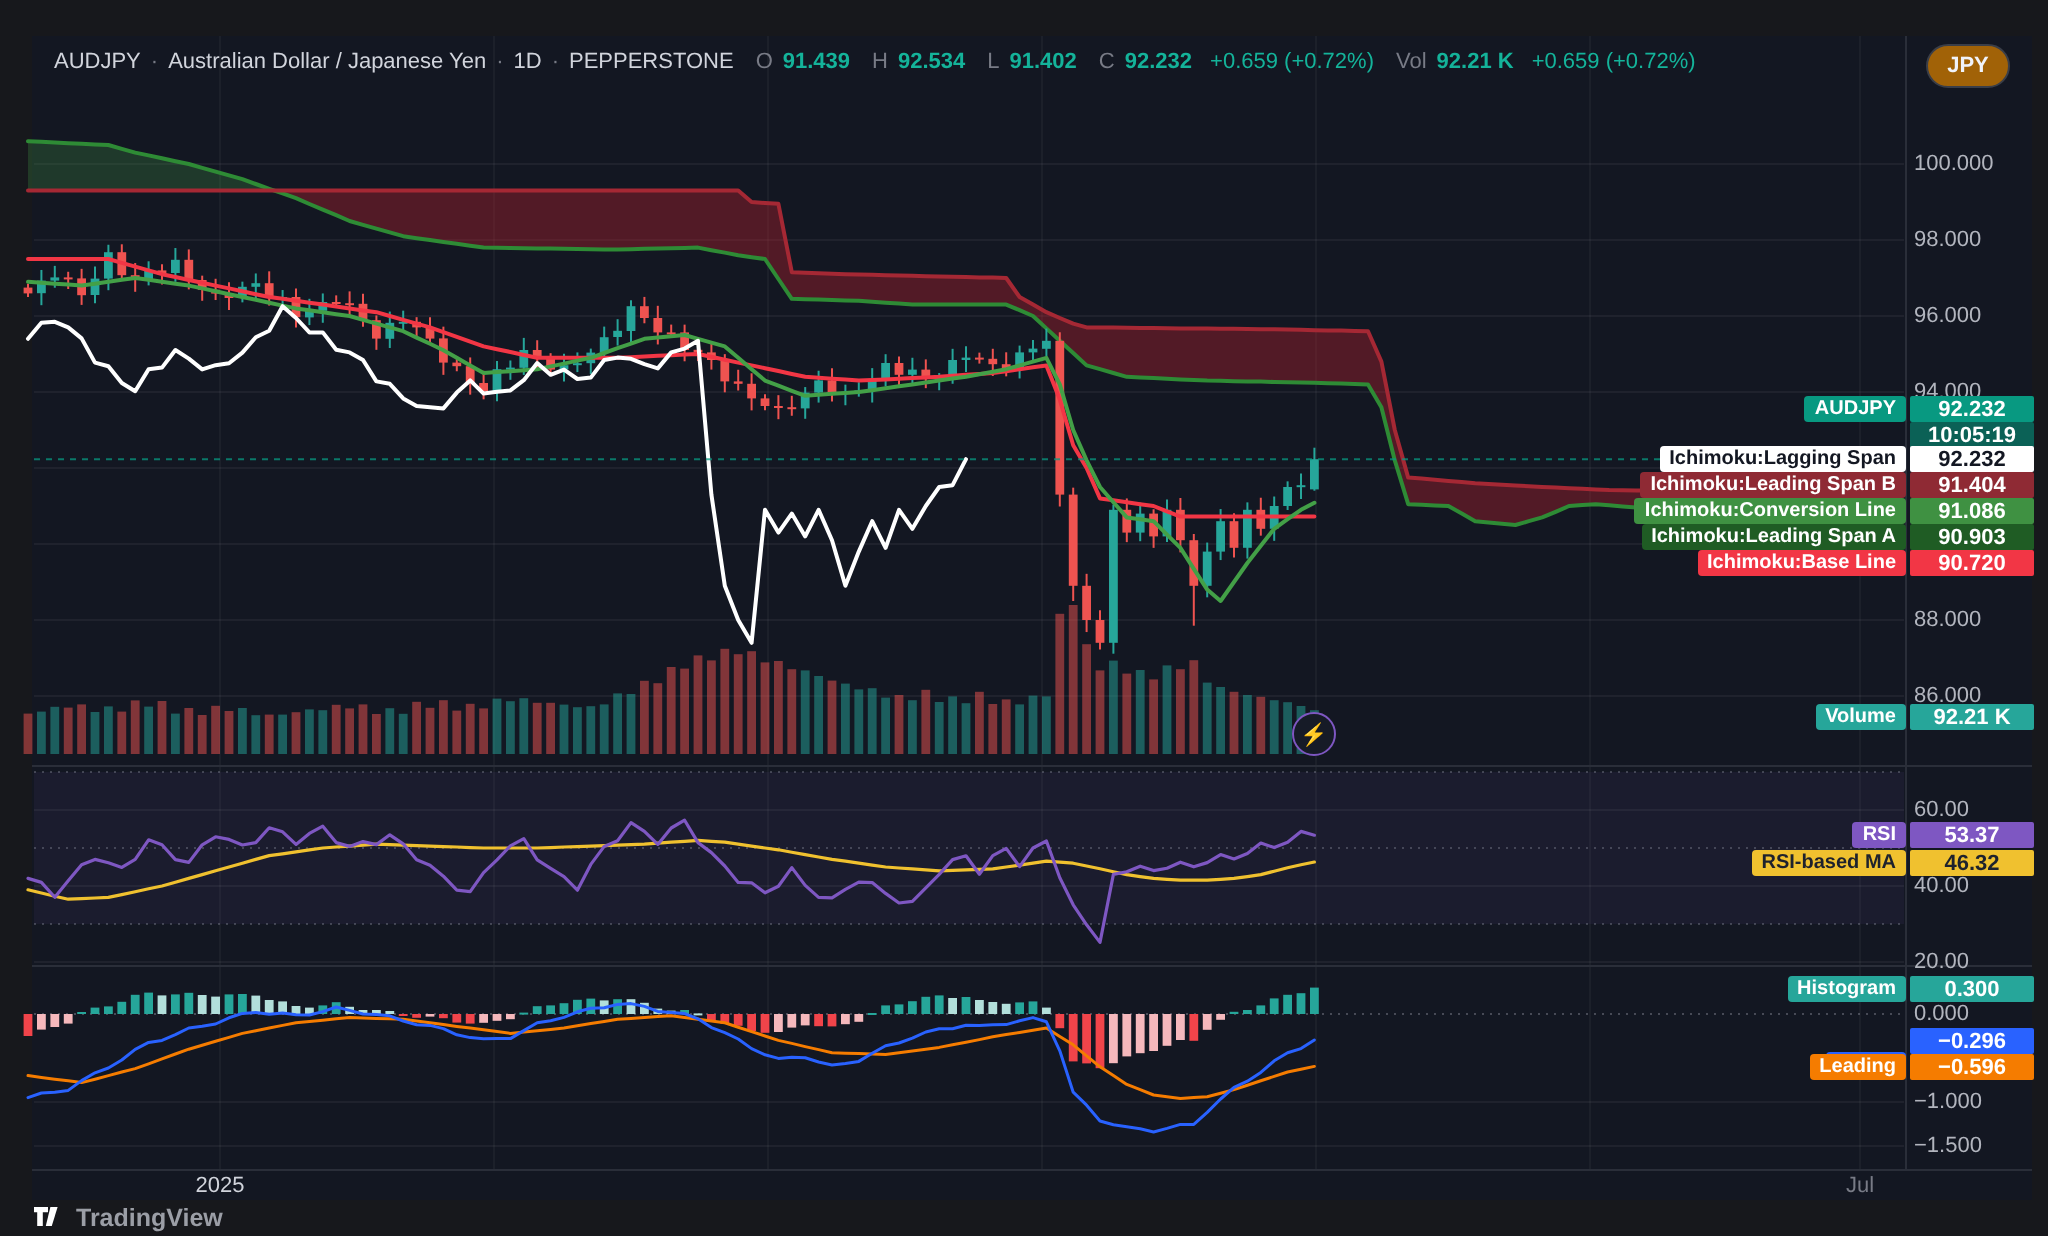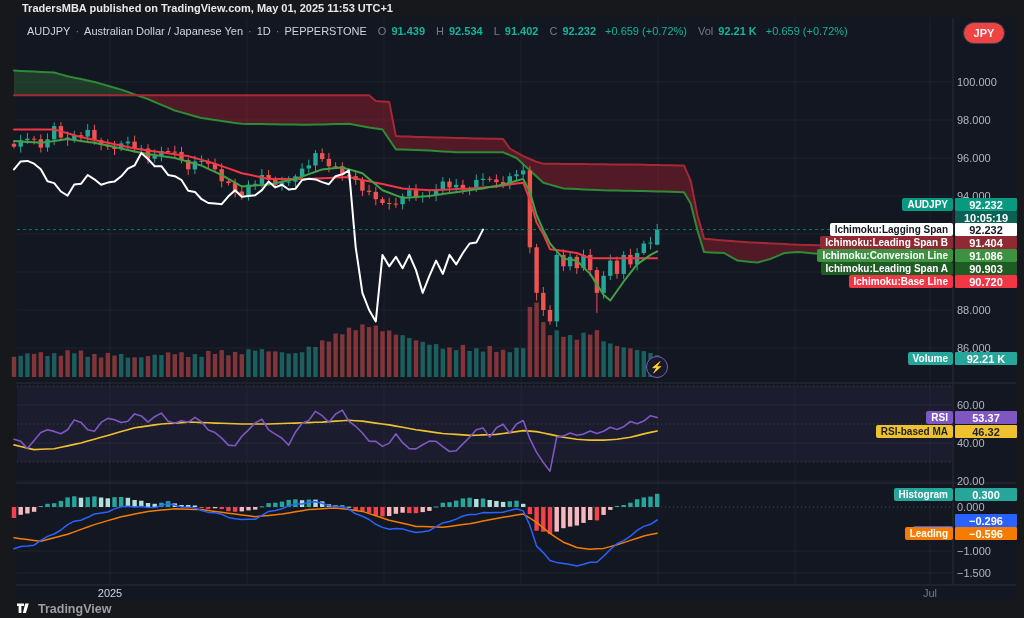--- a/index.html
+++ b/index.html
@@ -7,21 +7,21 @@
          font-family:"Liberation Sans",sans-serif;-webkit-font-smoothing:antialiased;}
   .chart-bg{position:absolute;left:16px;top:18px;width:1000px;height:582px;background:#131722;}
   svg.plot{position:absolute;left:0;top:0;z-index:2;}
   .overlay{position:absolute;z-index:3;}
   .banner{left:22px;top:2px;font-size:11px;font-weight:bold;color:#e6e8ea;}
   .header-row{left:27px;top:25px;display:flex;align-items:center;gap:5px;font-size:11px;color:#d1d4dc;white-space:nowrap;}
   .hsep{color:#787b86;}
   .hlbl{color:#787b86;margin-left:6px;}
   .hval{color:#14b39a;font-weight:bold;}
   .hchg{color:#14b39a;margin-left:4px;}
-  .jpy-btn{left:963px;top:22px;width:40px;height:20px;background:#ef4444;border:1px solid #3a3e48;border-radius:11px;
+  .jpy-btn{left:963px;top:22px;width:40px;height:20px;background:#a16207;border:1px solid #3a3e48;border-radius:11px;
            color:#f0f3fa;font-size:11px;font-weight:bold;display:flex;align-items:center;justify-content:center;}
   .axis-label{position:absolute;left:957px;font-size:11px;color:#b2b5be;transform:translateY(-50%);z-index:3;}
   .badge-val{position:absolute;left:955px;width:62px;height:13px;font-size:11px;font-weight:bold;
              display:flex;align-items:center;justify-content:center;z-index:4;border-radius:1px;}
   .badge-name{position:absolute;right:71px;height:13px;font-size:10px;font-weight:bold;padding:0 5px;
               display:flex;align-items:center;border-radius:2px;z-index:4;white-space:nowrap;}
   .time-label{position:absolute;top:587px;font-size:11px;transform:translateX(-50%);z-index:3;}
   .bolt-badge{left:646px;top:356px;width:20px;height:20px;border-radius:50%;border:1.5px solid #7e57c2;
               background:#161b27;color:#9575cd;font-size:11px;display:flex;align-items:center;justify-content:center;}
   .footer{left:16px;top:601px;display:flex;align-items:center;gap:7px;}
@@ -459,21 +459,20 @@
       <rect x="648.3" y="496.6" width="4.4" height="10.4" fill="#26a69a"></rect>
       <rect x="655.0" y="493.8" width="4.4" height="13.2" fill="#26a69a"></rect>
       <polyline points="14.0,537.8 20.7,538.7 27.4,539.6 34.1,540.4 40.8,541.3 47.5,539.6 54.2,537.8 60.9,536.0 67.6,534.3 74.3,531.9 81.0,529.4 87.7,527.0 94.4,524.6 101.1,522.6 107.8,520.6 114.5,518.7 121.2,516.7 127.9,515.4 134.6,514.0 141.3,512.7 148.0,511.4 154.7,510.7 161.4,510.1 168.1,509.4 174.8,508.8 181.5,509.0 188.2,509.2 194.9,509.4 201.6,509.6 208.3,510.5 215.0,511.4 221.7,512.3 228.4,513.2 235.1,514.0 241.8,514.9 248.5,515.8 255.2,516.7 261.9,516.0 268.6,515.4 275.3,514.7 282.0,514.0 288.7,512.9 295.4,511.8 302.1,510.7 308.8,509.6 315.5,509.2 322.2,508.8 328.9,508.3 335.6,507.9 342.3,508.8 349.0,509.6 355.7,510.5 362.4,511.4 369.1,513.6 375.8,515.8 382.5,518.0 389.2,520.2 395.9,521.7 402.6,523.3 409.3,524.8 416.0,526.4 422.7,526.6 429.4,526.8 436.1,527.0 442.8,527.2 449.5,526.4 456.2,525.5 462.9,524.6 469.6,523.7 476.3,522.4 483.0,521.1 489.7,519.8 496.4,518.4 503.1,517.3 509.8,516.2 516.5,515.1 523.2,514.0 529.9,518.2 536.6,522.4 543.3,527.9 550.0,533.4 556.7,537.8 563.4,542.2 570.1,544.8 576.8,547.5 583.5,548.4 590.2,549.2 596.9,548.8 603.6,548.4 610.3,546.6 617.0,544.8 623.7,542.6 630.4,540.4 637.1,538.2 643.8,536.0 650.5,534.6 657.2,533.2" fill="none" stroke="#f57c00" stroke-width="1.5" stroke-linejoin="round" stroke-linecap="round"></polyline>
       <polyline points="14.0,548.8 20.7,546.5 27.4,546.1 34.1,545.2 40.8,540.3 47.5,536.4 54.2,534.0 60.9,530.0 67.6,524.7 74.3,521.2 81.0,520.2 87.7,517.3 94.4,514.0 101.1,513.1 107.8,512.0 114.5,508.9 121.2,506.7 127.9,506.2 134.6,507.1 141.3,506.5 148.0,507.4 154.7,507.5 161.4,505.8 168.1,503.5 174.8,505.2 181.5,507.0 188.2,507.2 194.9,507.9 201.6,510.5 208.3,512.4 215.0,512.7 221.7,514.3 228.4,517.4 235.1,518.8 241.8,519.4 248.5,519.2 255.2,519.3 261.9,515.3 268.6,511.4 275.3,510.4 282.0,508.7 288.7,505.9 295.4,504.1 302.1,503.9 308.8,502.2 315.5,501.8 322.2,503.2 328.9,505.7 335.6,506.2 342.3,506.8 349.0,509.4 355.7,513.8 362.4,516.3 369.1,519.5 375.8,524.3 382.5,527.4 389.2,529.2 395.9,528.6 402.6,528.9 409.3,531.0 416.0,532.5 422.7,531.7 429.4,530.7 436.1,526.6 442.8,522.9 449.5,521.5 456.2,519.1 462.9,516.0 469.6,514.4 476.3,514.4 483.0,512.6 489.7,512.7 496.4,512.4 503.1,512.3 509.8,510.4 516.5,508.8 523.2,510.9 529.9,525.4 536.6,546.1 543.3,552.6 550.0,560.5 556.7,562.4 563.4,563.4 570.1,564.4 576.8,566.0 583.5,564.2 590.2,562.2 596.9,562.2 603.6,556.2 610.3,549.5 617.0,543.7 623.7,540.6 630.4,536.2 637.1,530.4 643.8,526.4 650.5,524.3 657.2,520.0" fill="none" stroke="#2962ff" stroke-width="1.5" stroke-linejoin="round" stroke-linecap="round"></polyline>
       <line x1="16" y1="383" x2="1016" y2="383" stroke="#2a2e39" stroke-width="1"></line>
       <line x1="16" y1="483" x2="1016" y2="483" stroke="#2a2e39" stroke-width="1"></line>
       <line x1="16" y1="585" x2="1016" y2="585" stroke="#2a2e39" stroke-width="1"></line>
       <line x1="953" y1="18" x2="953" y2="585" stroke="#2a2e39" stroke-width="1"></line>
     </svg>
 
-  <div class="overlay banner">TradersMBA published on TradingView.com, May 01, 2025 11:53 UTC+1</div>
 
   <div class="overlay header-row">
     <span>AUDJPY</span>
     <span class="hsep">·</span>
     <span>Australian Dollar / Japanese Yen</span>
     <span class="hsep">·</span>
     <span>1D</span>
     <span class="hsep">·</span>
     <span>PEPPERSTONE</span>
     <span class="hlbl">O</span>

